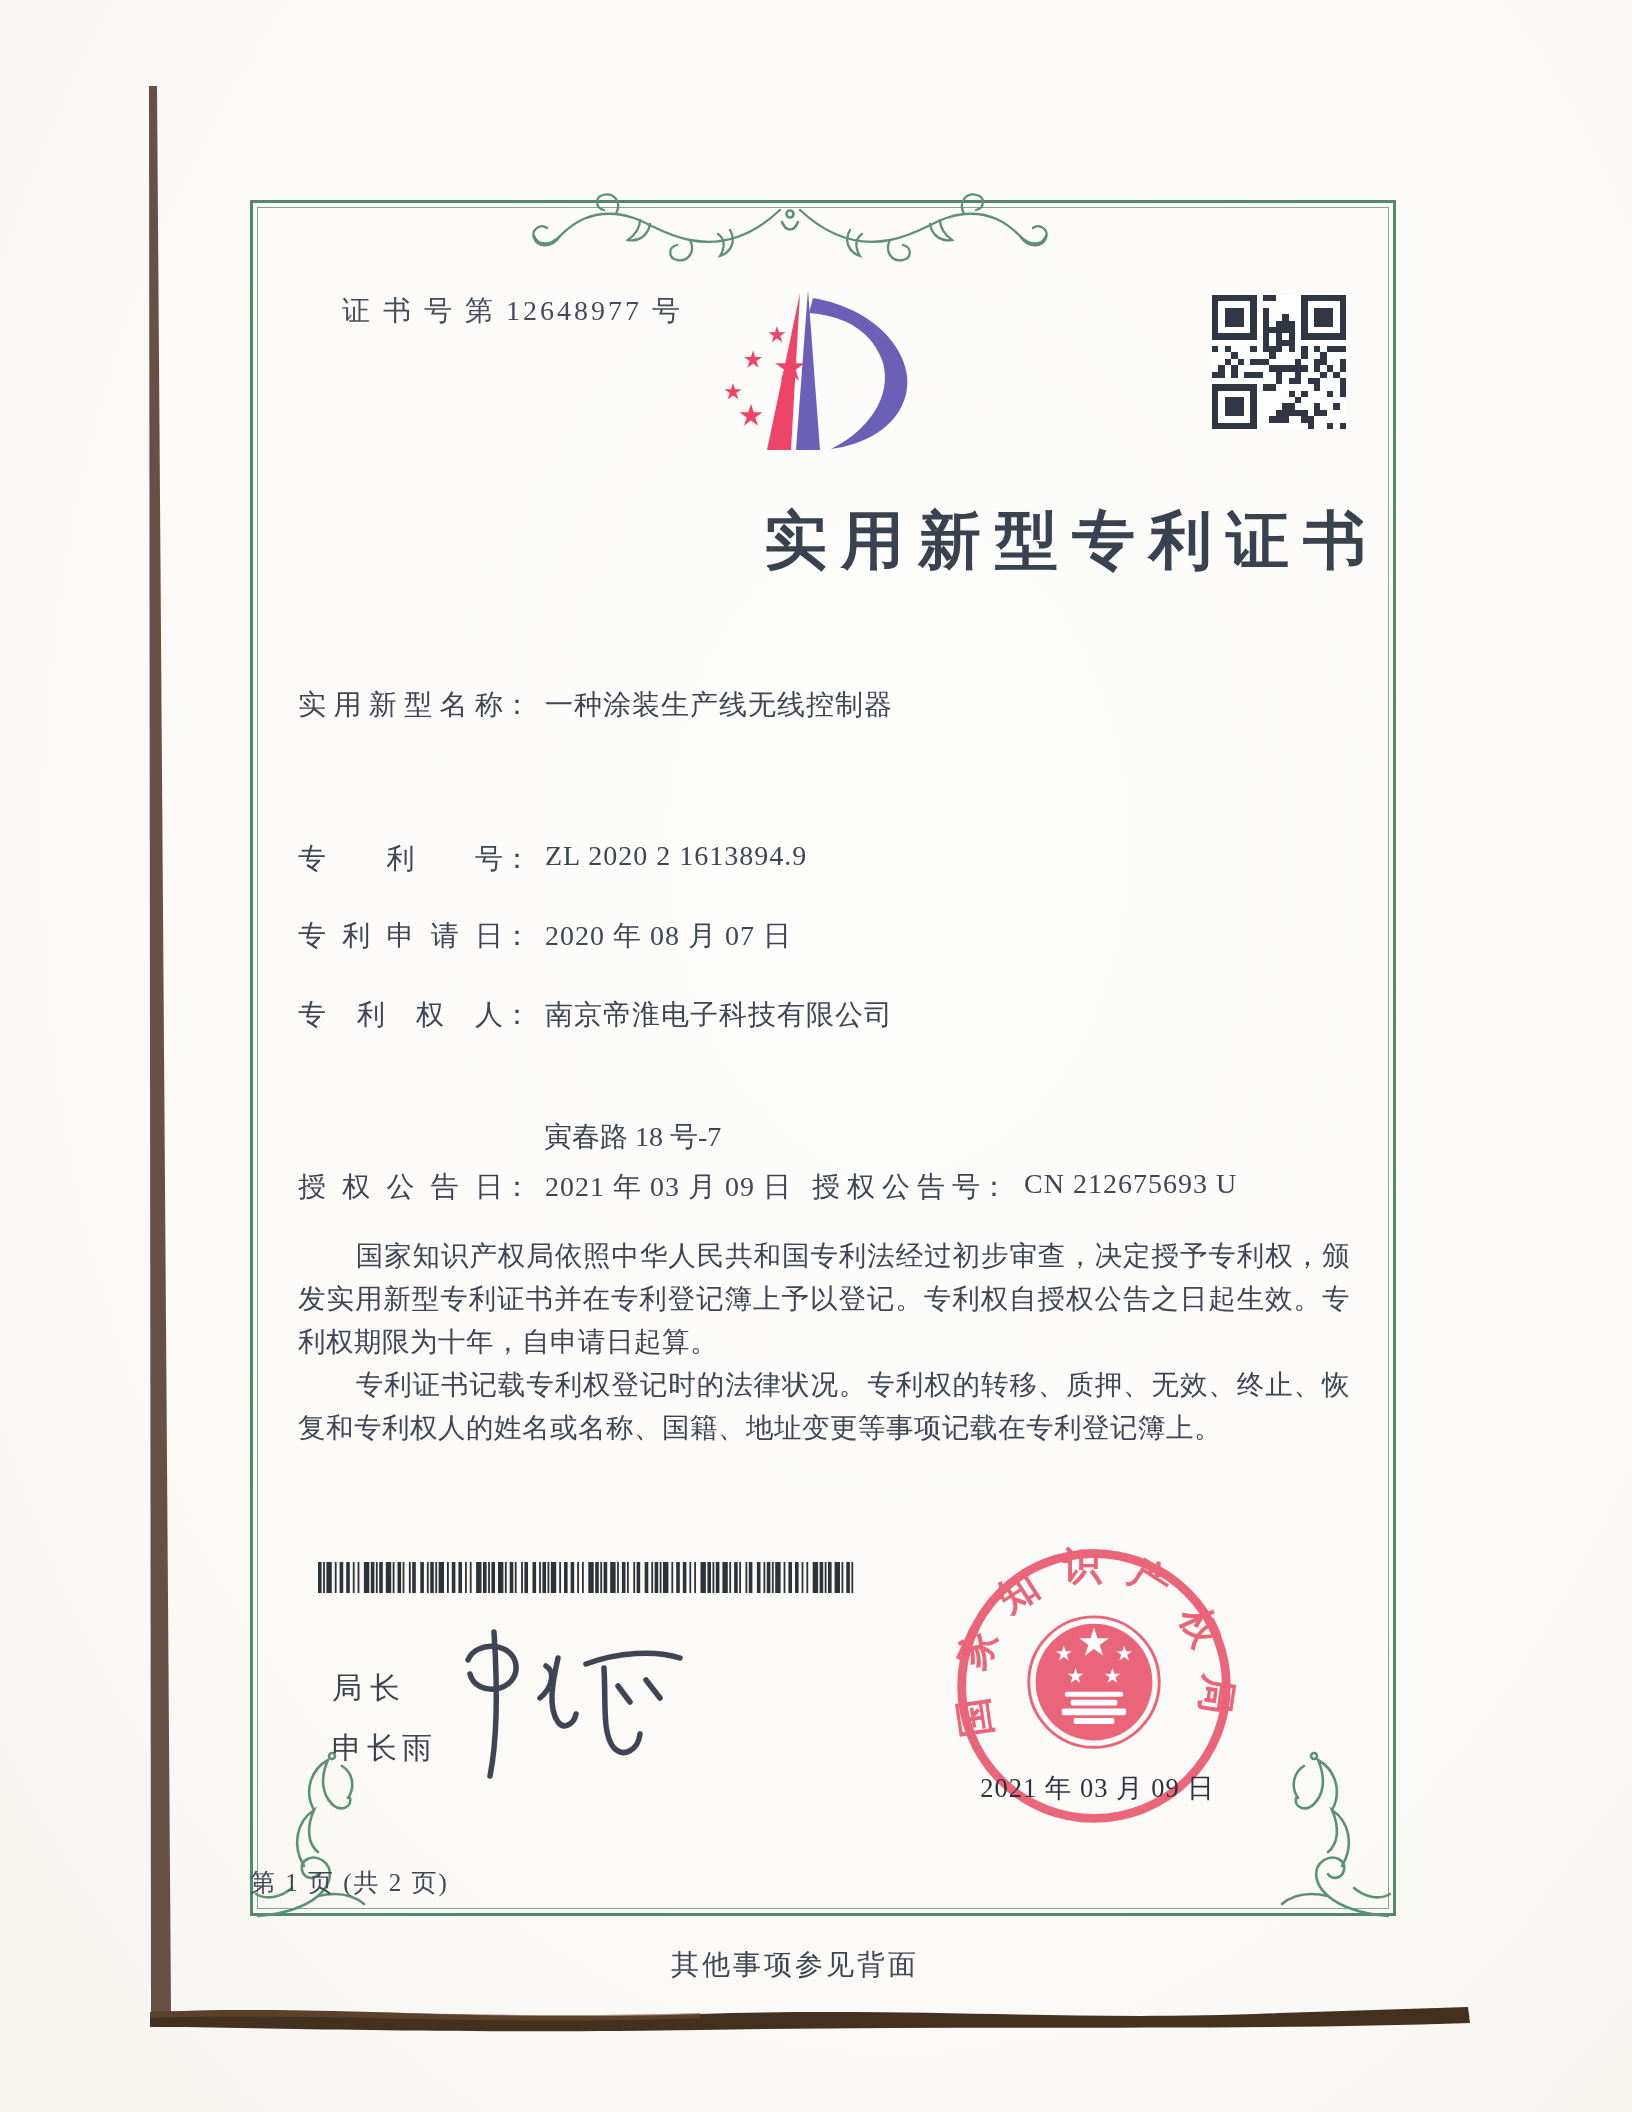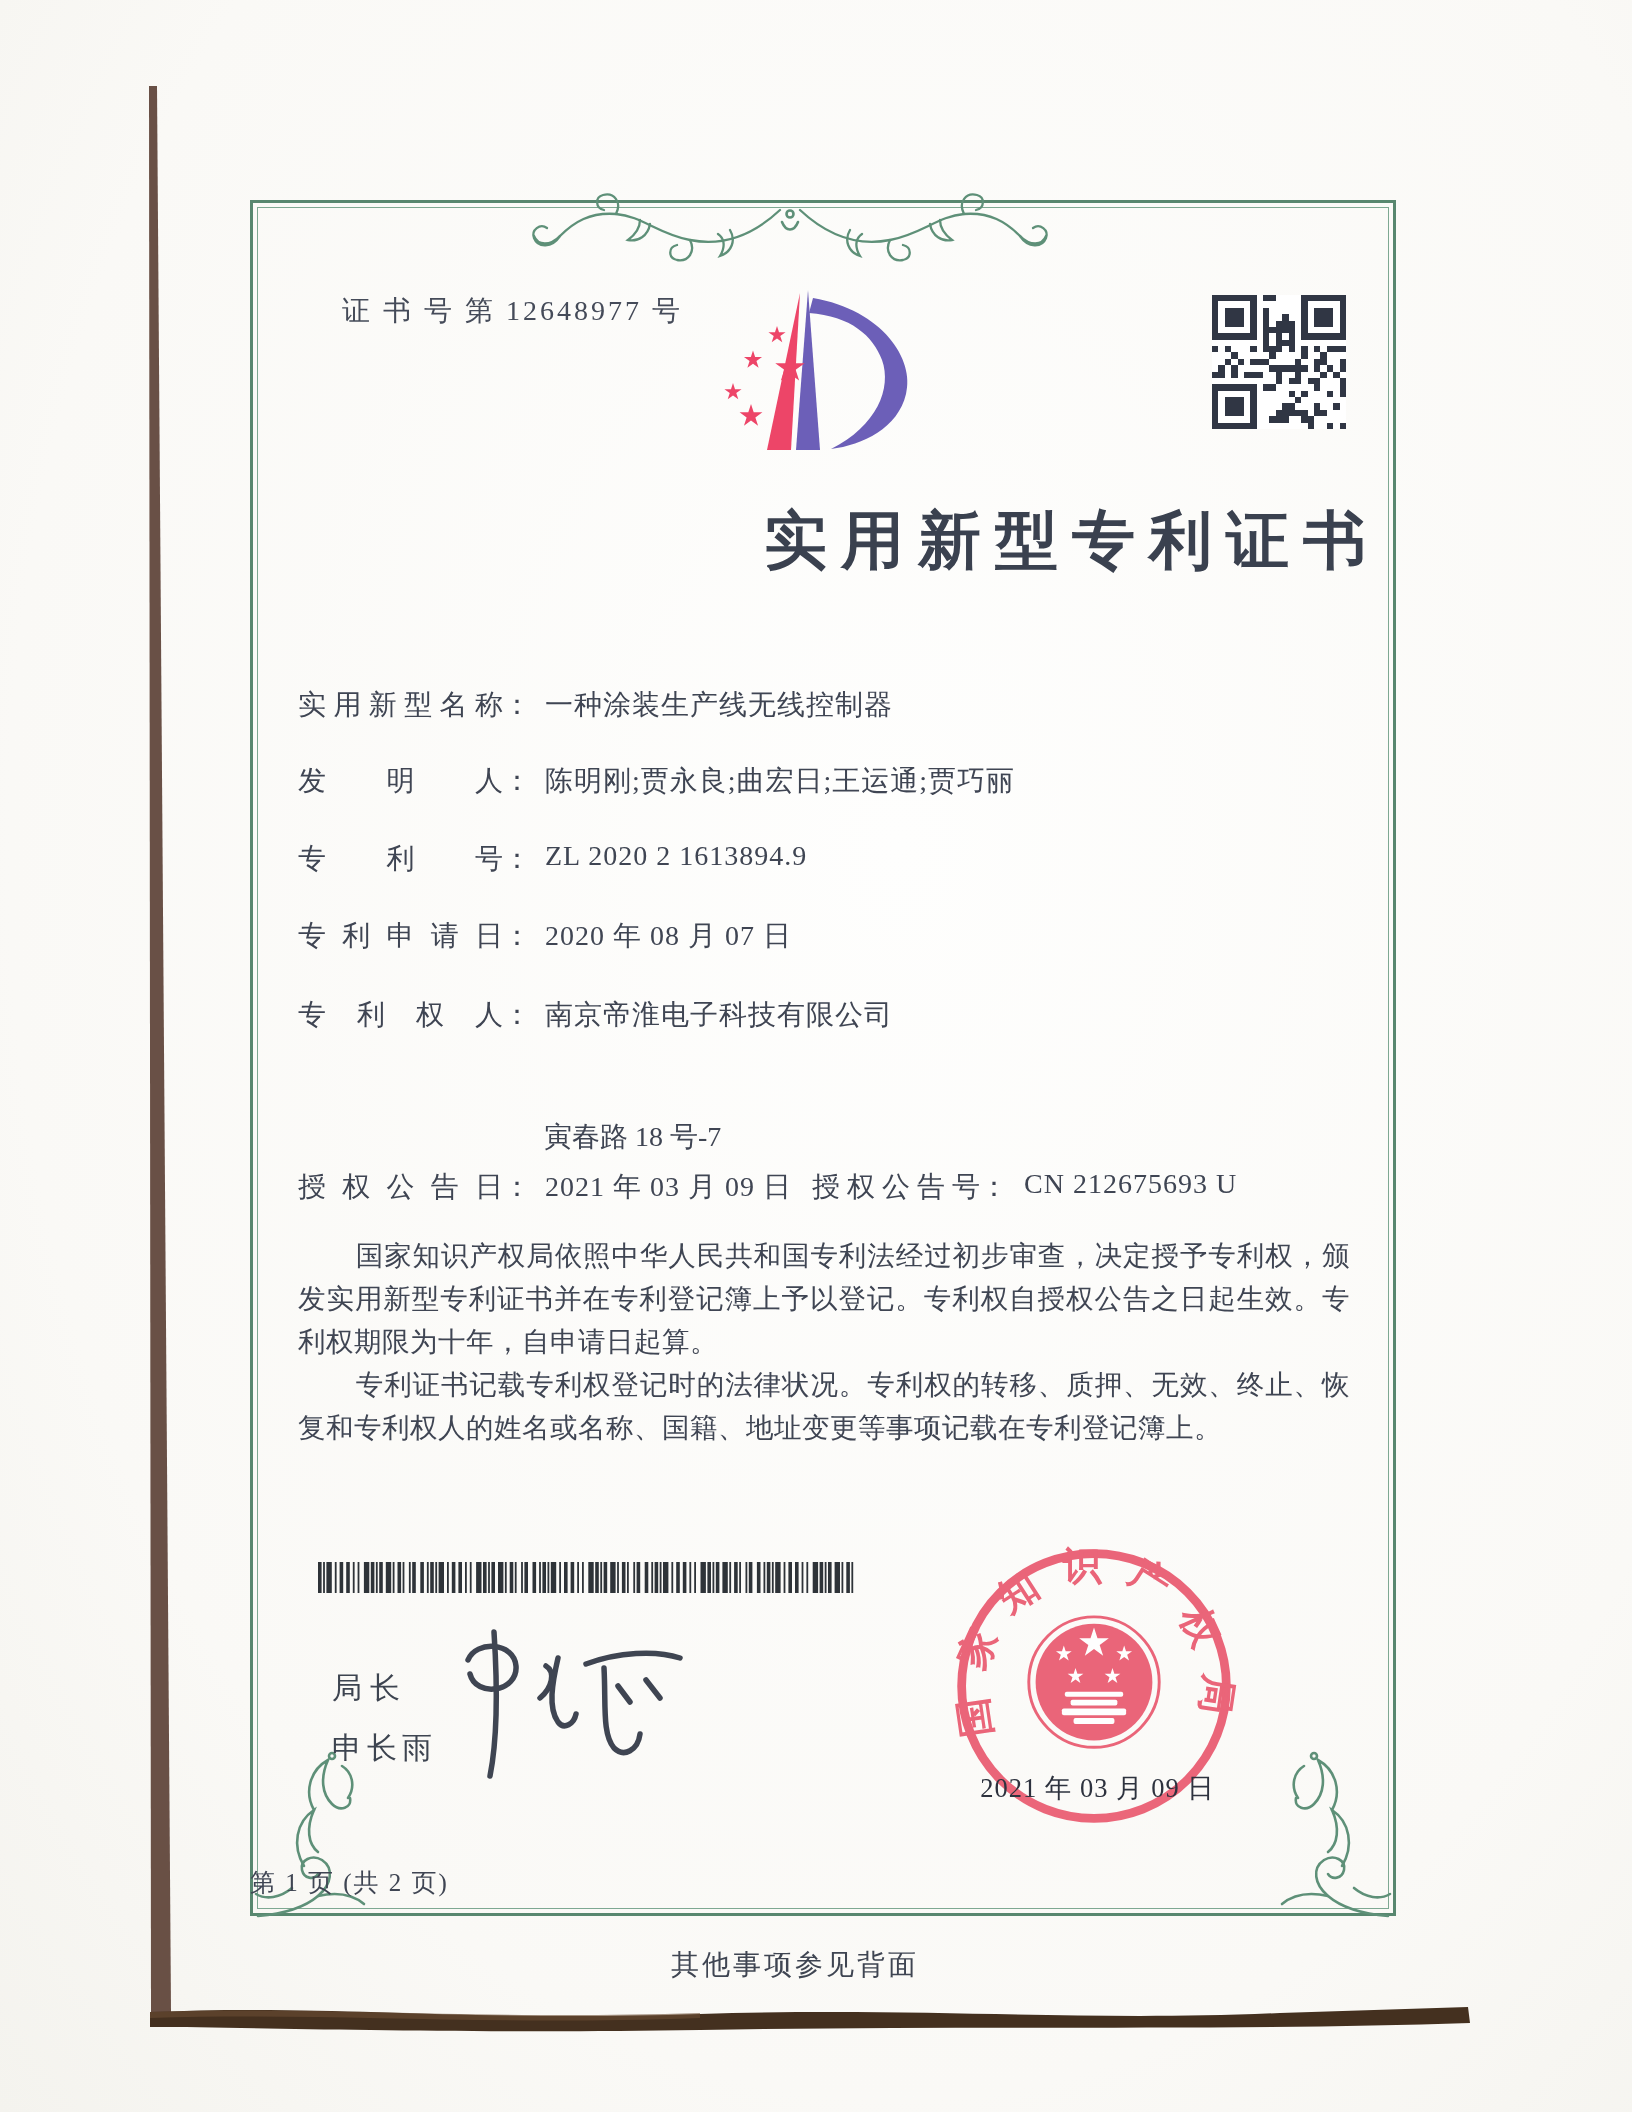--- a/index.html
+++ b/index.html
@@ -309,23 +309,20 @@
       <rect x="15" y="20" width="1" height="1" fill="#303644"></rect>
       <rect x="18" y="20" width="1" height="1" fill="#303644"></rect>
       <rect x="20" y="20" width="1" height="1" fill="#303644"></rect>
     </svg>
 
   <div class="txt title">实用新型专利证书</div>
 
   <div class="row" style="top:686px">
     <span class="flabel">实用新型名称</span><span class="fcolon">：</span><span class="fvalue">一种涂装生产线无线控制器</span>
   </div>
-  <div class="row" style="top:762px">
-    <span class="flabel">发明人</span><span class="fcolon">：</span><span class="fvalue">陈明刚;贾永良;曲宏日;王运通;贾巧丽</span>
-  </div>
   <div class="row" style="top:840px">
     <span class="flabel">专利号</span><span class="fcolon">：</span><span class="fvalue">ZL 2020 2 1613894.9</span>
   </div>
   <div class="row" style="top:917px">
     <span class="flabel">专利申请日</span><span class="fcolon">：</span><span class="fvalue">2020 年 08 月 07 日</span>
   </div>
   <div class="row" style="top:996px">
     <span class="flabel">专利权人</span><span class="fcolon">：</span><span class="fvalue">南京帝淮电子科技有限公司</span>
   </div>
   <div class="row" style="top:1118px;left:544px">寅春路 18 号-7</div>

